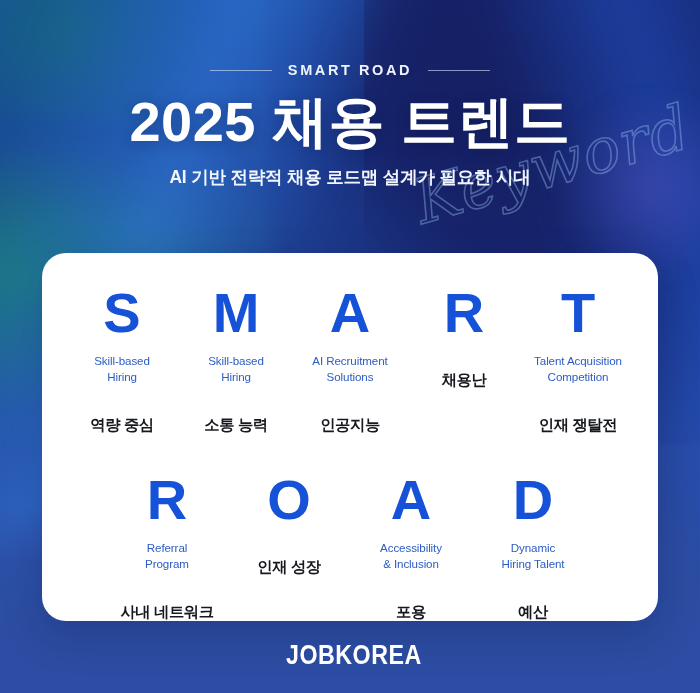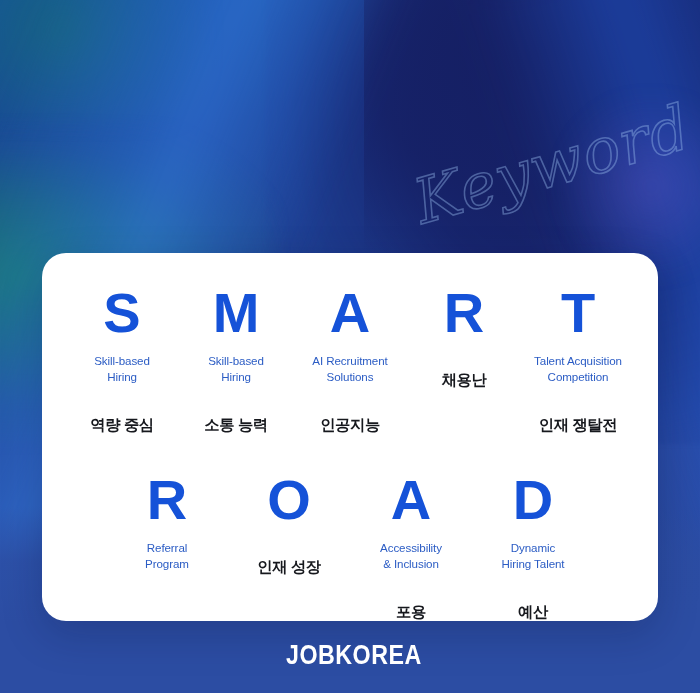--- a/index.html
+++ b/index.html
@@ -238,20 +238,29 @@
   <div class="bg-beam-r"></div>
   <div class="bg-violet"></div>
   <div class="bg-bottom"></div>
 
   <div class="script-word">
     <svg width="300" height="120" viewBox="0 0 300 120" aria-hidden="true">
       <text x="4" y="86" transform="rotate(-16 4 86)">Keyword</text>
     </svg>
   </div>
 
+  <div class="header">
+    <div class="eyebrow">
+      <span class="rule"></span>
+      <span class="eyebrow-text">SMART ROAD</span>
+      <span class="rule"></span>
+    </div>
+    <div class="title">2025 채용 트렌드</div>
+    <div class="subtitle">AI 기반 전략적 채용 로드맵 설계가 필요한 시대</div>
+  </div>
 
   <div class="card">
 
     <div class="row row-smart">
       <div class="cell">
         <div class="letter">S</div>
         <div class="en">
           <div>Skill-based</div>
           <div>Hiring</div>
         </div>
@@ -287,20 +296,21 @@
       </div>
     </div>
 
     <div class="row row-road">
       <div class="cell">
         <div class="letter">R</div>
         <div class="en">
           <div>Referral</div>
           <div>Program</div>
         </div>
+        <div class="ko">사내 네트워크</div>
       </div>
       <div class="cell">
         <div class="letter">O</div>
         <div class="ko">인재 성장</div>
       </div>
       <div class="cell">
         <div class="letter">A</div>
         <div class="en">
           <div>Accessibility</div>
           <div>&amp; Inclusion</div>

